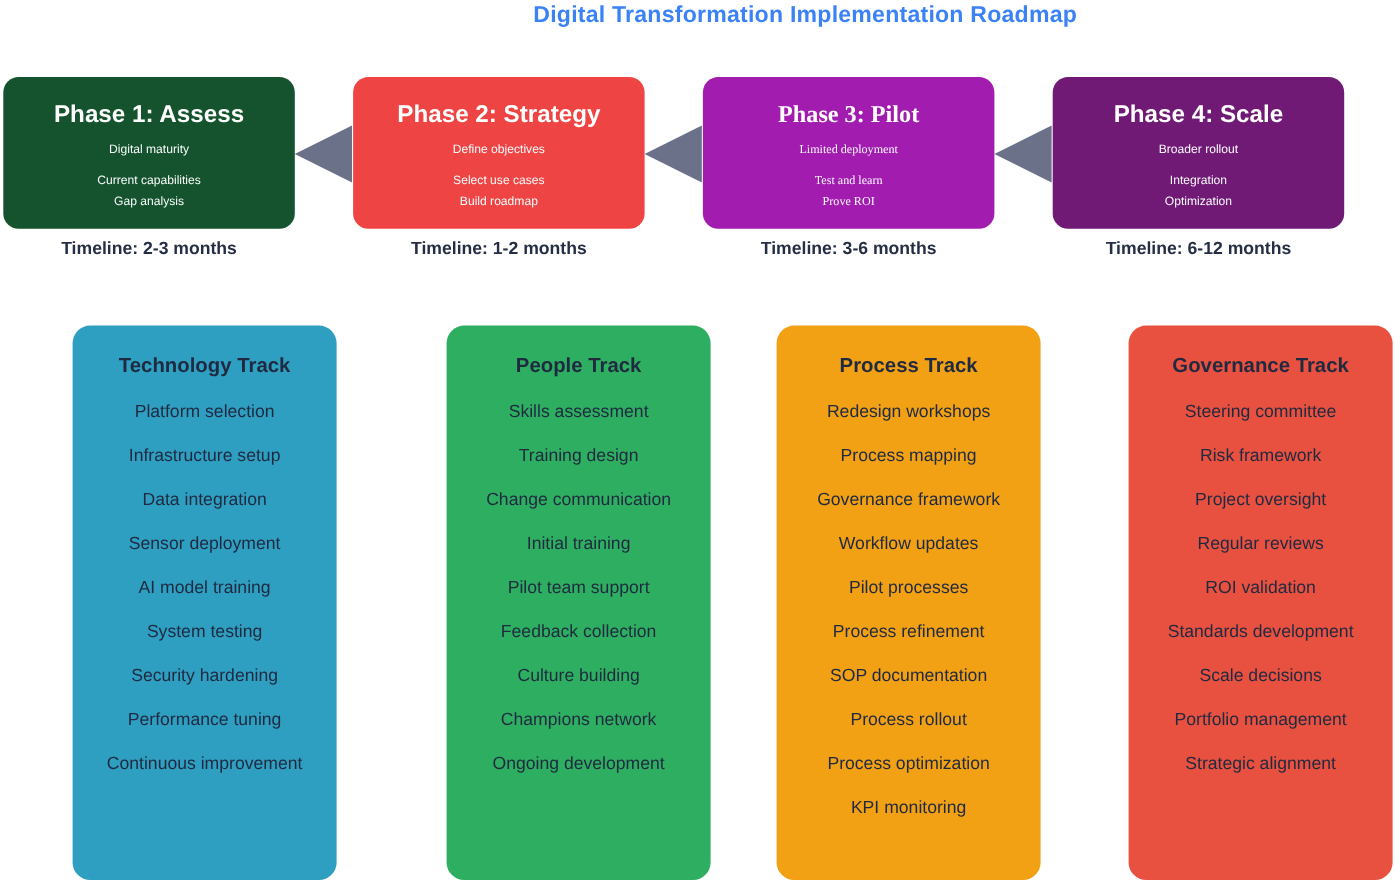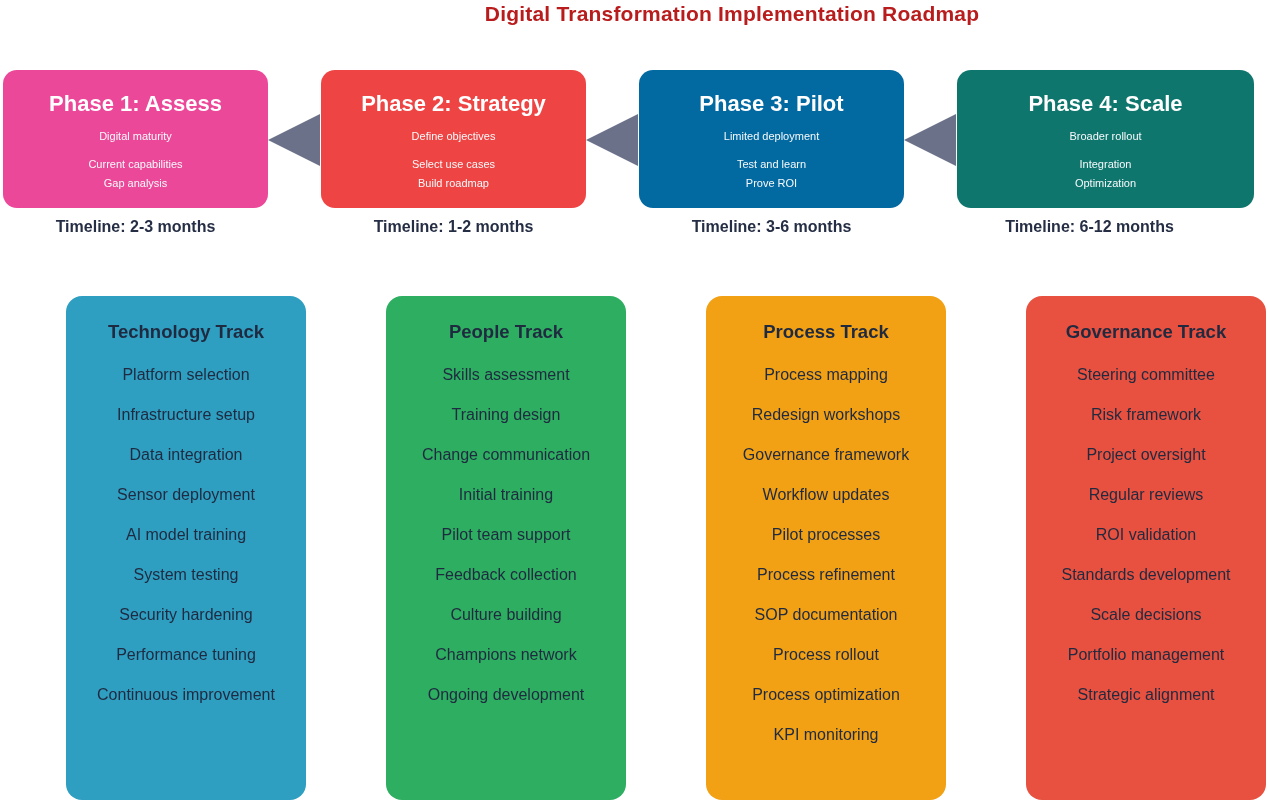--- a/index.html
+++ b/index.html
@@ -2,21 +2,21 @@
 <html><head>
 <meta charset="utf-8">
 <style>
   html,body{margin:0;padding:0;background:#fff;}
   .stage{
     position:relative;width:1268px;height:807px;background:#ffffff;
     font-family:"Liberation Sans","DejaVu Sans",sans-serif;overflow:hidden;
   }
   .title{
     position:absolute;top:2px;left:196px;width:1072px;text-align:center;
-    font-size:21px;font-weight:bold;color:#b91c1c;letter-spacing:.2px;
+    font-size:21px;font-weight:bold;color:#3b82f6;letter-spacing:.2px;
   }
   
   .phase{position:absolute;top:70px;width:265px;height:138px;border-radius:14px;color:#fff;}
   .p0{left:3px}.p1{left:321px}.p2{left:639px}.p3{left:957px}
   .phase-title{position:absolute;top:21px;left:0;width:100%;text-align:center;font-weight:bold;font-size:22px;}
   .pitem{position:absolute;left:0;width:100%;text-align:center;font-size:11px;color:#F7FAFB;}
   .pi0{top:60px}.pi1{top:88px}.pi2{top:107px}
   
   .timeline{position:absolute;top:218px;width:265px;text-align:center;font-weight:bold;font-size:16px;color:#252E44;}
   .t0{left:3px}.t1{left:321px}.t2{left:639px}.t3{left:957px}
@@ -33,39 +33,39 @@
   .track-title{margin-top:25px;text-align:center;font-weight:bold;font-size:18.5px;margin-bottom:12px;}
   .track-item{height:40px;line-height:40px;text-align:center;font-size:16px;white-space:nowrap;}
 </style>
 </head>
 <body>
 
 <div class="stage">
 
   <div class="title">Digital Transformation Implementation Roadmap</div>
 
-  <div class="phase p0" style="background: #ec4899;">
+  <div class="phase p0" style="background: #14532d;">
     <div class="phase-title">Phase 1: Assess</div>
     <div class="pitem pi0">Digital maturity</div>
     <div class="pitem pi1">Current capabilities</div>
     <div class="pitem pi2">Gap analysis</div>
   </div>
   <div class="phase p1" style="background: #ef4444;">
     <div class="phase-title">Phase 2: Strategy</div>
     <div class="pitem pi0">Define objectives</div>
     <div class="pitem pi1">Select use cases</div>
     <div class="pitem pi2">Build roadmap</div>
   </div>
-  <div class="phase p2" style="background: #0369a1;">
+  <div class="phase p2" style="background: #a21caf; font-family: Liberation Serif, serif;">
     <div class="phase-title">Phase 3: Pilot</div>
     <div class="pitem pi0">Limited deployment</div>
     <div class="pitem pi1">Test and learn</div>
     <div class="pitem pi2">Prove ROI</div>
   </div>
-  <div class="phase p3" style="background: #0f766e; padding-left: 32px;">
+  <div class="phase p3" style="background: #701a75;">
     <div class="phase-title">Phase 4: Scale</div>
     <div class="pitem pi0">Broader rollout</div>
     <div class="pitem pi1">Integration</div>
     <div class="pitem pi2">Optimization</div>
   </div>
 
   <div class="arrow a0"></div>
   <div class="arrow a1"></div>
   <div class="arrow a2"></div>
 
@@ -79,36 +79,36 @@
     <div class="track-item">Platform selection</div>
     <div class="track-item">Infrastructure setup</div>
     <div class="track-item">Data integration</div>
     <div class="track-item">Sensor deployment</div>
     <div class="track-item">AI model training</div>
     <div class="track-item">System testing</div>
     <div class="track-item">Security hardening</div>
     <div class="track-item">Performance tuning</div>
     <div class="track-item">Continuous improvement</div>
   </div>
-  <div class="track k1" style="background: rgb(46, 174, 96);">
+  <div class="track k1" style="background: rgb(46, 174, 96); margin-left: 20px;">
     <div class="track-title">People Track</div>
     <div class="track-item">Skills assessment</div>
     <div class="track-item">Training design</div>
     <div class="track-item">Change communication</div>
     <div class="track-item">Initial training</div>
     <div class="track-item">Pilot team support</div>
     <div class="track-item">Feedback collection</div>
     <div class="track-item">Culture building</div>
     <div class="track-item">Champions network</div>
     <div class="track-item">Ongoing development</div>
   </div>
   <div class="track k2" style="background: rgb(242, 160, 20);">
     <div class="track-title">Process Track</div>
+    <div class="track-item">Redesign workshops</div>
     <div class="track-item">Process mapping</div>
-    <div class="track-item">Redesign workshops</div>
     <div class="track-item">Governance framework</div>
     <div class="track-item">Workflow updates</div>
     <div class="track-item">Pilot processes</div>
     <div class="track-item">Process refinement</div>
     <div class="track-item">SOP documentation</div>
     <div class="track-item">Process rollout</div>
     <div class="track-item">Process optimization</div>
     <div class="track-item">KPI monitoring</div>
   </div>
   <div class="track k3" style="background: rgb(232, 80, 63);">

